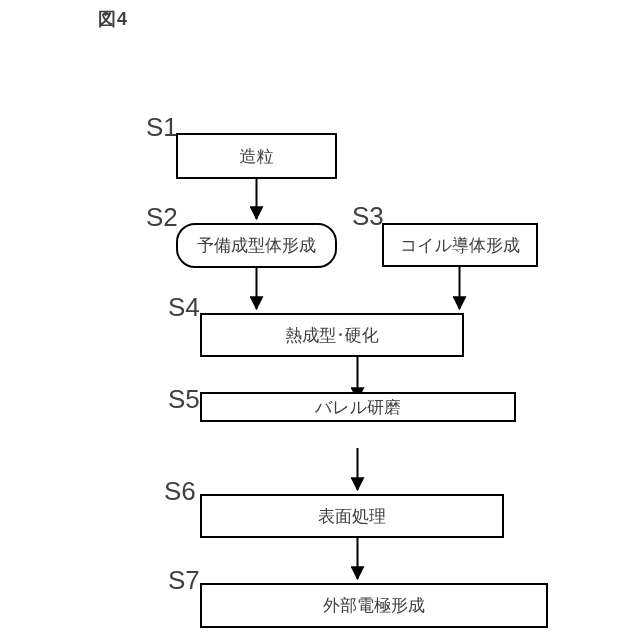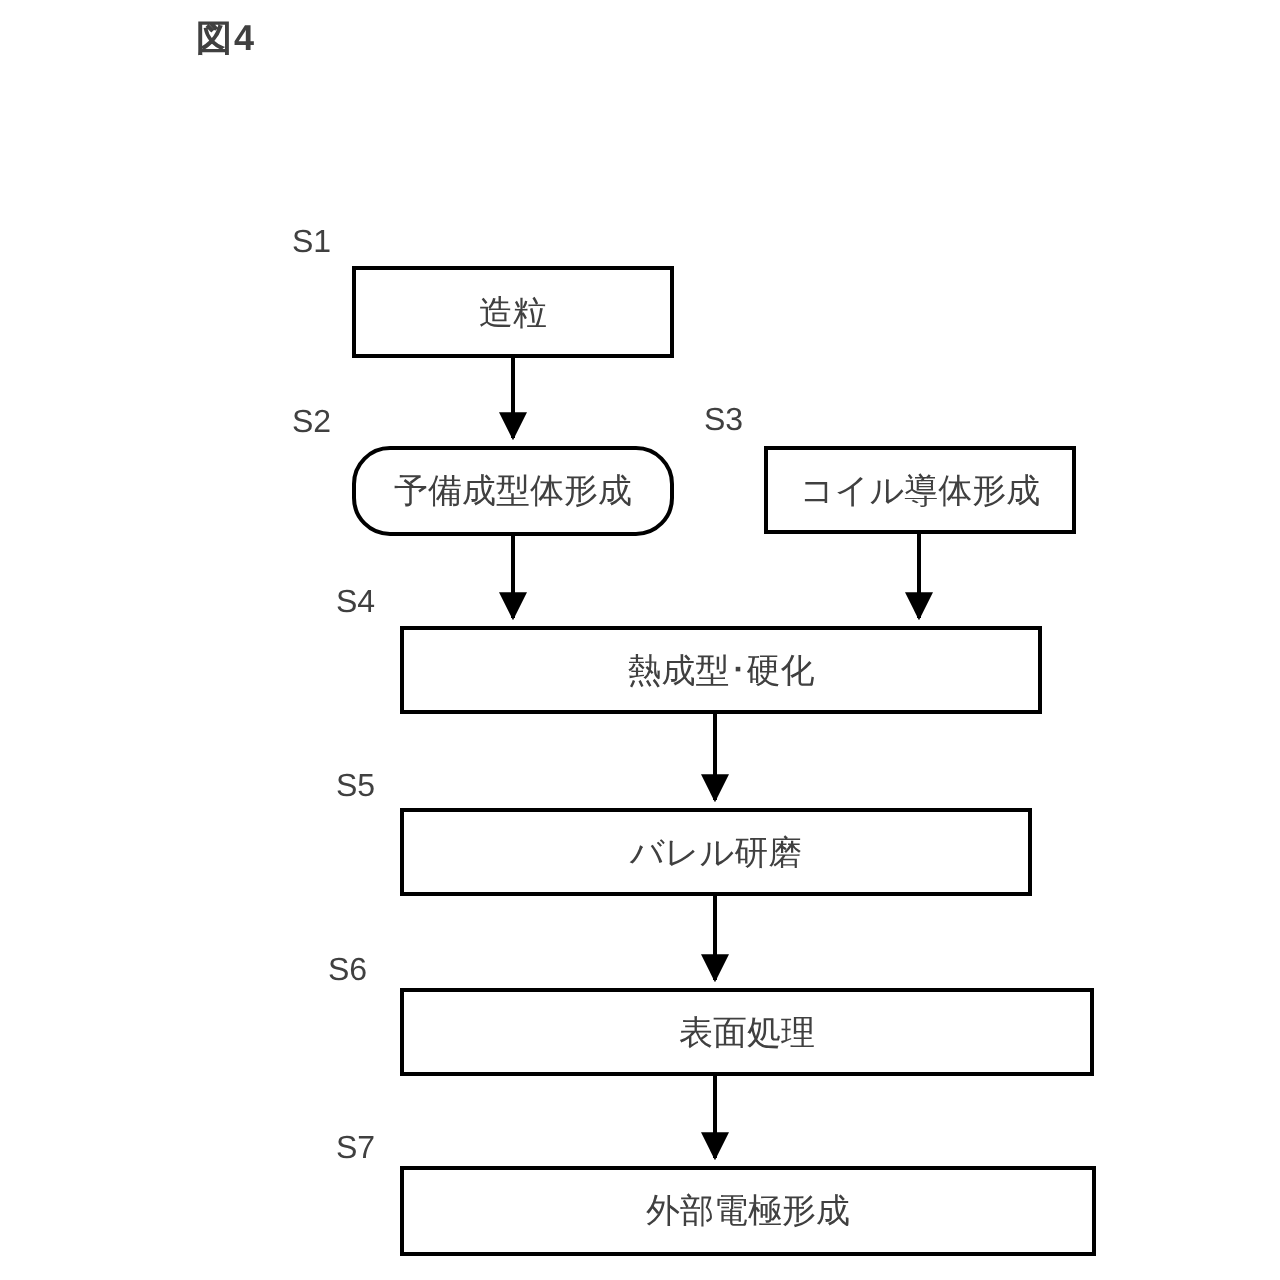--- a/index.html
+++ b/index.html
@@ -15,21 +15,21 @@
   .fig-title {
     position: absolute;
     left: 98px;
     top: 7px;
     font-size: 18px;
     font-weight: 600;
     letter-spacing: 1px;
   }
   .step-id {
     position: absolute;
-    font-size: 16px;
+    font-size: 26px;
     font-weight: 400;
     line-height: 1;
   }
   .box {
     position: absolute;
     box-sizing: border-box;
     border: 2px solid #000000;
     background: #ffffff;
     display: flex;
     align-items: center;
@@ -42,23 +42,23 @@
   #label-s2 { left: 146px; top: 204px; }
   #label-s3 { left: 352px; top: 203px; }
   #label-s4 { left: 168px; top: 294px; }
   #label-s5 { left: 168px; top: 386px; text-align: right; }
   #label-s6 { left: 164px; top: 478px; }
   #label-s7 { left: 168px; top: 567px; }
 
   #box-s1 { left: 176px; top: 133px; width: 161px; height: 46px; }
   #box-s2 { left: 176px; top: 223px; width: 161px; height: 45px; border-radius: 19px; }
   #box-s3 { left: 382px; top: 223px; width: 156px; height: 44px; }
-  #box-s4 { left: 200px; top: 313px; width: 321px; height: 44px; }
-  #box-s5 { left: 200px; top: 404px; width: 316px; height: 44px; }
-  #box-s6 { left: 200px; top: 494px; width: 347px; height: 44px; text-align: right; }
+  #box-s4 { left: 200px; top: 313px; width: 264px; height: 44px; }
+  #box-s5 { left: 200px; top: 392px; width: 316px; height: 30px; }
+  #box-s6 { left: 200px; top: 494px; width: 304px; height: 44px; text-align: right; }
   #box-s7 { left: 200px; top: 583px; width: 348px; height: 45px; }
 
   .arrows {
     position: absolute;
     left: 0; top: 0;
     width: 640px;
     height: 640px;
     pointer-events: none;
   }
 </style>

